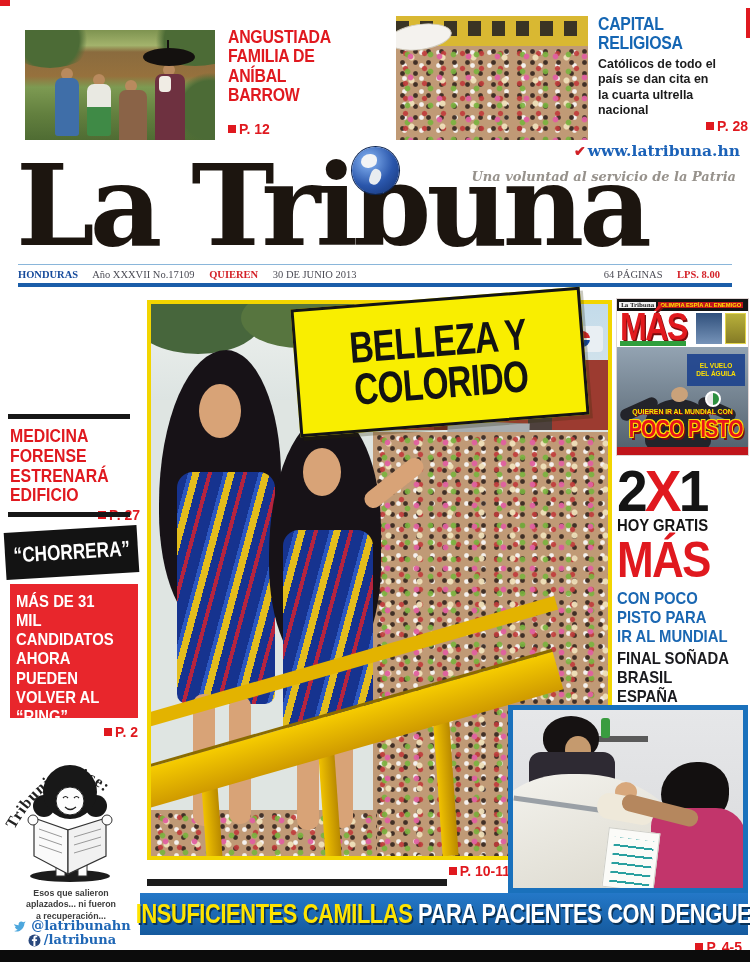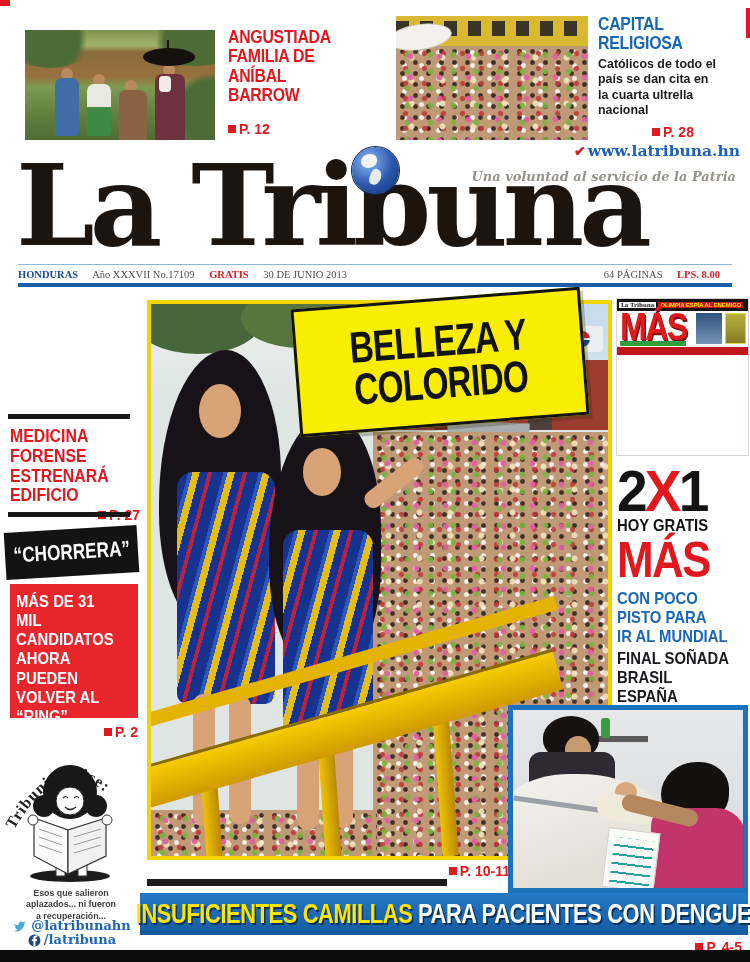--- a/index.html
+++ b/index.html
@@ -43,21 +43,21 @@
       radial-gradient(circle,rgba(239,224,186,.95) 2.4px,transparent 3.6px),
       radial-gradient(circle,rgba(192,58,58,.9) 2px,transparent 3.2px),
       radial-gradient(circle,rgba(58,42,34,.95) 1.8px,transparent 3px),
       radial-gradient(circle,rgba(250,250,250,.9) 1.8px,transparent 3px);
     background-size:29px 21px,23px 17px,31px 23px,19px 15px,13px 11px,17px 13px}
   #umbrella-w{left:-8px;top:8px;width:64px;height:26px;border-radius:50%;background:#f4f2ee;border:1px solid #cfcabc;transform:rotate(-8deg)}
 
   #story-tr{left:598px;top:15px;width:150px}
   .headline-blue{color:var(--blue);font-weight:bold;font-size:18px;line-height:1.05;letter-spacing:-.3px;transform:scaleX(.88);transform-origin:left top}
   #story-tr .body{margin-top:3px;font-size:13.5px;font-weight:bold;color:#1c1c1c;line-height:1.15;transform:scaleX(.92);transform-origin:left top}
-  #story-tr .badge{justify-content:center;margin-top:6px}
+  #story-tr .badge{justify-content:flex-end;}
 
   #website{right:10px;top:141px;font-family:"DejaVu Serif",serif;font-weight:bold;font-size:15.5px;color:#1b62b8;display:flex;align-items:center}
   #website .check{color:#d12026;margin-right:2px;font-size:14px}
 
   
   #masthead{left:16px;top:150px;width:718px;height:112px}
   .masthead-title{font-family:"DejaVu Serif",serif;font-weight:bold;font-size:112px;line-height:1;letter-spacing:-5px;color:#1c150f;white-space:nowrap}
   #globe{left:352px;top:147px;width:47px;height:47px;border-radius:50%;z-index:3;
     background:radial-gradient(circle at 35% 30%,#6d9be0 0 16%,#2a56ab 55%,#122f6e 100%);box-shadow:0 0 0 1px #0d244f}
   #globe .land1{position:absolute;left:9px;top:7px;width:16px;height:14px;border-radius:60% 40% 55% 45%;background:#f2f4f6}
@@ -274,21 +274,21 @@
   <div class="abs" id="globe">
     <div class="land1"></div>
     <div class="land2"></div>
   </div>
   <div class="abs" id="tagline">Una voluntad al servicio de la Patria</div>
 
   <div class="abs" id="dateline">
     <div>
       <span class="dl-country">HONDURAS</span>
       <span>Año XXXVII No.17109</span>
-      <span class="dl-day">GRATIS</span>
+      <span class="dl-day">QUIEREN</span>
       <span>30 DE JUNIO 2013</span>
     </div>
     <div>
       <span>64 PÁGINAS</span>
       <span class="dl-price">LPS. 8.00</span>
     </div>
   </div>
 
   <div class="abs hrule" id="rule1"></div>
 
@@ -416,20 +416,31 @@
     <div class="cov-top">
       <span class="cov-brand">La Tribuna</span>
       <span class="cov-topline">OLIMPIA ESPÍA AL ENEMIGO</span>
     </div>
     <div class="cov-logo-row">
       <div class="cov-logo">MÁS</div>
       <div class="cov-green"></div>
       <div class="cov-thumb1"></div>
       <div class="cov-thumb2"></div>
     </div>
+    <div class="cov-photo">
+      <div class="cov-man-arm" style="left:2px;top:56px;transform:rotate(-24deg)"></div>
+      <div class="cov-man-arm" style="left:80px;top:56px;transform:rotate(24deg)"></div>
+      <div class="cov-man-body"></div>
+      <div class="cov-man-head"></div>
+      <div class="cov-panel ml">EL VUELO
+DEL ÁGUILA</div>
+      <div class="cov-circle"></div>
+      <div class="cov-kicker">QUIEREN IR AL MUNDIAL CON</div>
+      <div class="cov-headline">POCO PISTO</div>
+    </div>
     <div class="cov-bottom"></div>
   </div>
 
   <div class="abs" id="promo">
     <div class="offer">
       <span>2</span><span class="x">X</span><span>1</span>
     </div>
     <div class="hoy">HOY GRATIS</div>
     <div class="pbrand">MÁS</div>
     <div class="pblue ml">CON POCO

